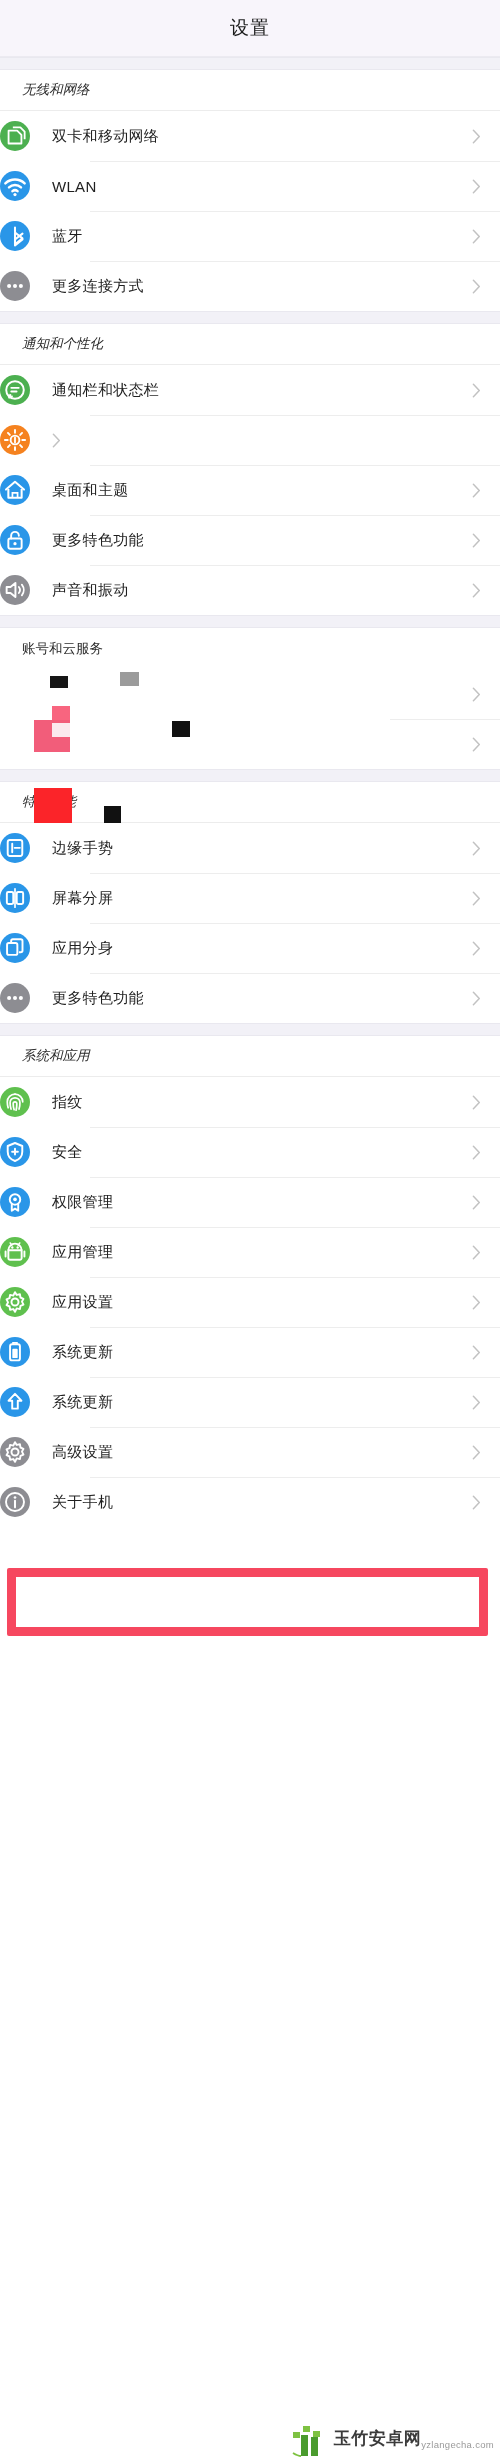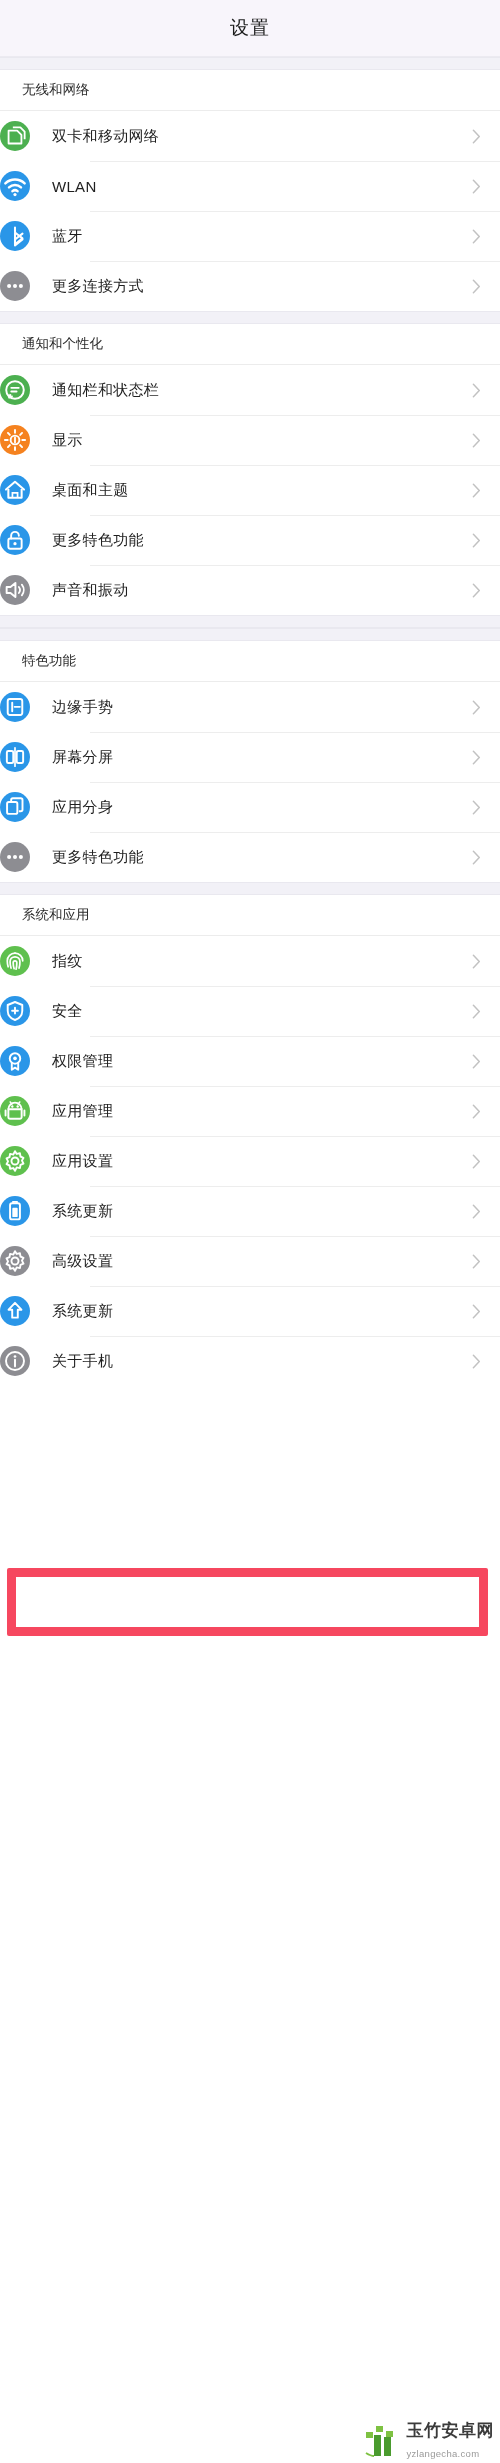--- a/index.html
+++ b/index.html
@@ -43,20 +43,21 @@
     height: 41px;
     display: flex;
     align-items: center;
     padding-left: 22px;
     background: #ffffff;
     border-bottom: 1px solid #ececec;
   }
   .section-header-label {
     font-size: 13.5px;
     color: #2b2b2b;
+    font-style: italic;
   }
 
   
   .row {
     position: relative;
     height: 50px;
     display: flex;
     align-items: center;
     background: #ffffff;
     padding-right: 18px;
@@ -139,21 +140,21 @@
   
   .watermark {
     position: absolute;
     right: 6px;
     bottom: 5px;
     display: flex;
     align-items: center;
     z-index: 50;
   }
   .wm-logo { width: 40px; height: 36px; margin-right: 4px; }
-  .wm-text { display: flex; flex-direction: column; line-height: 1; }
+  .wm-text { display: flex; flex-direction: row; line-height: 1; }
   .wm-cn {
     font-size: 17px;
     font-weight: bold;
     color: #3b3b3b;
     letter-spacing: .5px;
   }
   .wm-url {
     font-size: 9.5px;
     color: #9a9a9a;
     letter-spacing: .3px;
@@ -256,21 +257,20 @@
         <span class="row-icon" style="background:#f5821f">
           <svg width="30" height="30" viewBox="0 0 28 28">
             <circle cx="14" cy="14" r="4.1" fill="none" stroke="white" stroke-width="1.8"></circle>
             <path d="M14 11.6v4.8" stroke="white" stroke-width="1.7" stroke-linecap="round"></path>
             <g stroke="white" stroke-width="1.8" stroke-linecap="round">
               <path d="M14 4.6v2.6M14 20.8v2.6M4.6 14h2.6M20.8 14h2.6"></path>
               <path d="M7.4 7.4l1.8 1.8M18.8 18.8l1.8 1.8M20.6 7.4l-1.8 1.8M9.2 18.8l-1.8 1.8"></path>
             </g>
           </svg>
         </span>
-        <span class="row-label">显示</span>
         <span class="chevron">
           <svg width="9" height="15" viewBox="0 0 9 15">
             <path d="M1.4 1.3L7.3 7.5 1.4 13.7" fill="none" stroke="currentColor" stroke-width="1.5" stroke-linecap="round" stroke-linejoin="round"></path>
           </svg>
         </span>
       </div>
       <div class="row">
         <span class="row-icon" style="background:#2a96e8">
           <svg width="30" height="30" viewBox="0 0 28 28">
             <path d="M5.6 13.6L14 6.3l8.4 7.3" fill="none" stroke="white" stroke-width="1.9" stroke-linejoin="round" stroke-linecap="round"></path>
@@ -309,20 +309,47 @@
           </svg>
         </span>
         <span class="row-label">声音和振动</span>
         <span class="chevron">
           <svg width="9" height="15" viewBox="0 0 9 15">
             <path d="M1.4 1.3L7.3 7.5 1.4 13.7" fill="none" stroke="currentColor" stroke-width="1.5" stroke-linecap="round" stroke-linejoin="round"></path>
           </svg>
         </span>
       </div>
       <div class="section-gap"></div>
+      <div class="glitch-section" id="glitch-section">
+        <div class="glitch-header">
+          <span class="glitch-header-label">账号和云服务</span>
+        </div>
+        <div class="glitch-row">
+          <span class="chevron">
+            <svg width="9" height="15" viewBox="0 0 9 15">
+              <path d="M1.4 1.3L7.3 7.5 1.4 13.7" fill="none" stroke="currentColor" stroke-width="1.5" stroke-linecap="round" stroke-linejoin="round"></path>
+            </svg>
+          </span>
+        </div>
+        <div class="glitch-row">
+          <span class="chevron">
+            <svg width="9" height="15" viewBox="0 0 9 15">
+              <path d="M1.4 1.3L7.3 7.5 1.4 13.7" fill="none" stroke="currentColor" stroke-width="1.5" stroke-linecap="round" stroke-linejoin="round"></path>
+            </svg>
+          </span>
+        </div>
+        <div class="glitch-block" style="left:50px;top:48px;width:18px;height:12px;background:#161616;"></div>
+        <div class="glitch-block" style="left:120px;top:44px;width:19px;height:14px;background:#9b9b9b;"></div>
+        <div class="glitch-block" style="left:52px;top:78px;width:18px;height:24px;background:#f8657f;"></div>
+        <div class="glitch-block" style="left:34px;top:92px;width:36px;height:32px;background:#f25d7a;"></div>
+        <div class="glitch-block" style="left:52px;top:95px;width:18px;height:14px;background:#fbe9ee;"></div>
+        <div class="glitch-block" style="left:172px;top:93px;width:18px;height:16px;background:#111111;"></div>
+        <div class="glitch-block" style="left:34px;top:160px;width:38px;height:38px;background:#fb2429;"></div>
+        <div class="glitch-block" style="left:104px;top:178px;width:17px;height:17px;background:#111111;"></div>
+      </div>
       <div class="section-gap"></div>
       <div class="section-header">
         <span class="section-header-label">特色功能</span>
       </div>
       <div class="row">
         <span class="row-icon" style="background:#2a96e8">
           <svg width="30" height="30" viewBox="0 0 28 28">
             <rect x="7.2" y="6.6" width="13.6" height="14.8" rx="2" fill="none" stroke="white" stroke-width="1.8"></rect>
             <path d="M11.4 10v8" stroke="white" stroke-width="1.8" stroke-linecap="round"></path>
             <path d="M13.6 13.8h5" stroke="white" stroke-width="1.6" stroke-linecap="round"></path>
@@ -469,40 +496,40 @@
           </svg>
         </span>
         <span class="row-label">系统更新</span>
         <span class="chevron">
           <svg width="9" height="15" viewBox="0 0 9 15">
             <path d="M1.4 1.3L7.3 7.5 1.4 13.7" fill="none" stroke="currentColor" stroke-width="1.5" stroke-linecap="round" stroke-linejoin="round"></path>
           </svg>
         </span>
       </div>
       <div class="row">
+        <span class="row-icon" style="background:#2a96e8">
+          <svg width="30" height="30" viewBox="0 0 28 28">
+            <path d="M14 6.4l6 6.4h-3.4v7.4h-5.2v-7.4H8z" fill="none" stroke="white" stroke-width="1.8" stroke-linejoin="round"></path>
+          </svg>
+        </span>
+        <span class="row-label">系统更新</span>
+        <span class="chevron">
+          <svg width="9" height="15" viewBox="0 0 9 15">
+            <path d="M1.4 1.3L7.3 7.5 1.4 13.7" fill="none" stroke="currentColor" stroke-width="1.5" stroke-linecap="round" stroke-linejoin="round"></path>
+          </svg>
+        </span>
+      </div>
+      <div class="row">
         <span class="row-icon" style="background:#8d8d92">
           <svg width="30" height="30" viewBox="0 0 28 28">
             <circle cx="14" cy="14" r="3.3" fill="none" stroke="white" stroke-width="1.8"></circle>
             <path d="M14 4.8l1.6 2.6 3-.6.5 3 2.8 1.2-1.4 2.7 1.4 2.7-2.8 1.2-.5 3-3-.6L14 23.2l-1.6-2.6-3 .6-.5-3-2.8-1.2 1.4-2.7-1.4-2.7 2.8-1.2.5-3 3 .6z" fill="none" stroke="white" stroke-width="1.8" stroke-linejoin="round"></path>
           </svg>
         </span>
         <span class="row-label">高级设置</span>
-        <span class="chevron">
-          <svg width="9" height="15" viewBox="0 0 9 15">
-            <path d="M1.4 1.3L7.3 7.5 1.4 13.7" fill="none" stroke="currentColor" stroke-width="1.5" stroke-linecap="round" stroke-linejoin="round"></path>
-          </svg>
-        </span>
-      </div>
-      <div class="row">
-        <span class="row-icon" style="background:#2a96e8">
-          <svg width="30" height="30" viewBox="0 0 28 28">
-            <path d="M14 6.4l6 6.4h-3.4v7.4h-5.2v-7.4H8z" fill="none" stroke="white" stroke-width="1.8" stroke-linejoin="round"></path>
-          </svg>
-        </span>
-        <span class="row-label">系统更新</span>
         <span class="chevron">
           <svg width="9" height="15" viewBox="0 0 9 15">
             <path d="M1.4 1.3L7.3 7.5 1.4 13.7" fill="none" stroke="currentColor" stroke-width="1.5" stroke-linecap="round" stroke-linejoin="round"></path>
           </svg>
         </span>
       </div>
       <div class="row" id="about-phone-row">
         <span class="row-icon" style="background:#8d8d92">
           <svg width="30" height="30" viewBox="0 0 28 28">
             <circle cx="14" cy="14" r="8.4" fill="none" stroke="white" stroke-width="1.8"></circle>

